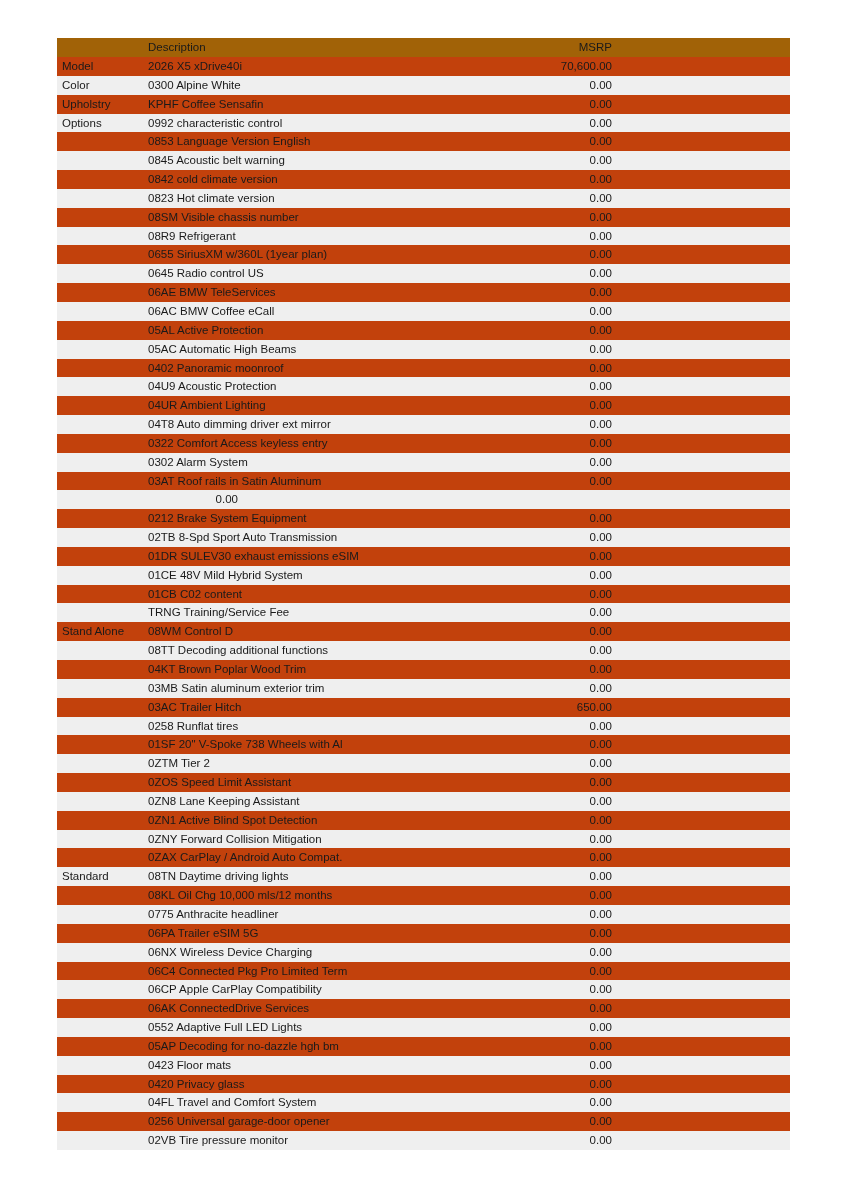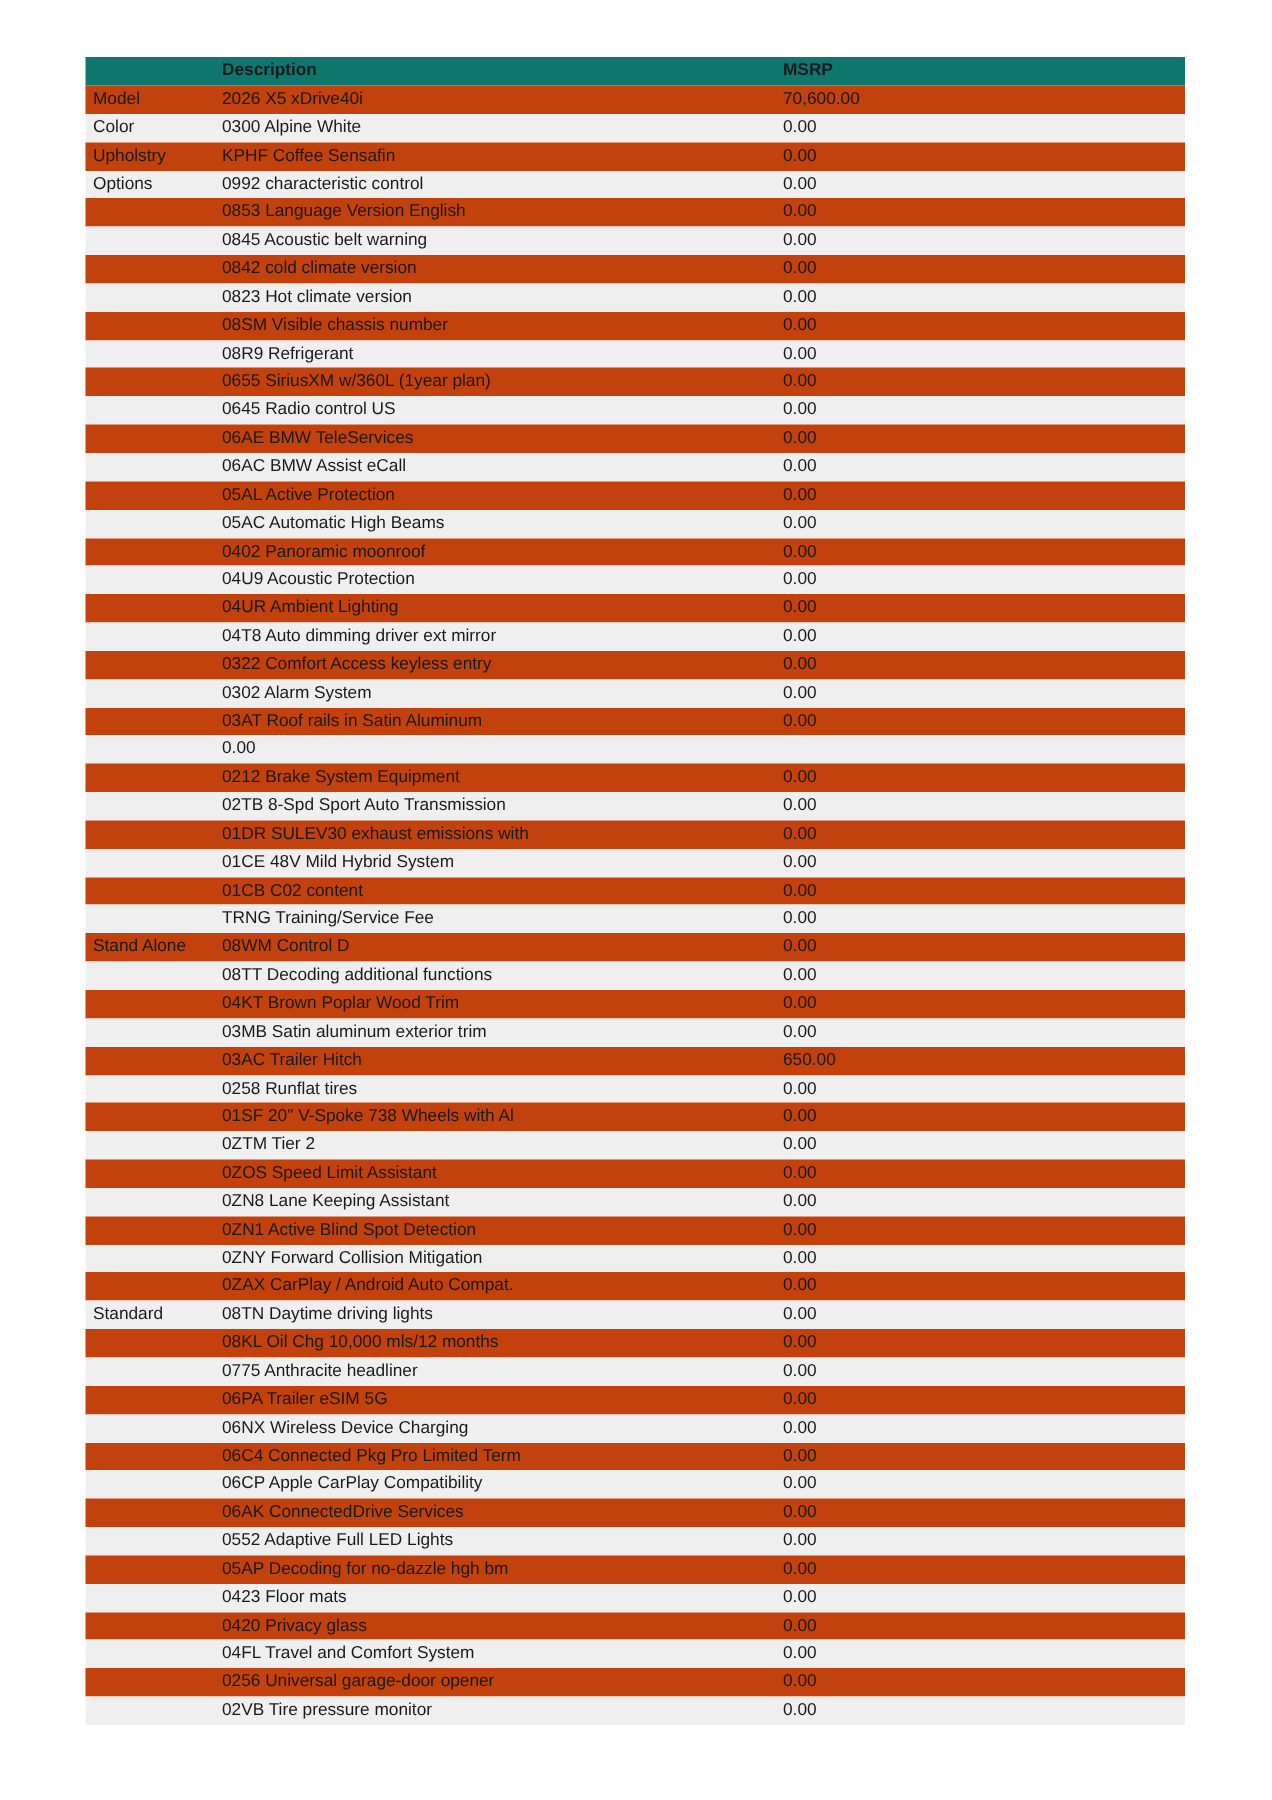--- a/index.html
+++ b/index.html
@@ -24,42 +24,43 @@
     font-size: 11.5px;
     line-height: 18.85px;
   }
   .t-row {
     display: flex;
     height: 18.85px;
     align-items: center;
     background: #c2410c;
   }
   .t-head {
-    font-weight: bold;
-    background: #0f766e;
+    font-weight: normal;
+    background: #a16207;
     height: 19px;
   }
   .rows .t-row:nth-child(even) {
     background: #efefef;
   }
   .cell-category {
     width: 91px;
     padding-left: 5px;
     box-sizing: border-box;
     white-space: nowrap;
     overflow: hidden;
   }
   .cell-description {
     width: 374px;
     box-sizing: border-box;
     white-space: nowrap;
     overflow: hidden;
   }
   .cell-msrp {
     width: 90px;
+    text-align: right;
     box-sizing: border-box;
     white-space: nowrap;
   }
   .cell-filler {
     flex: 1;
   }
 </style>
 </head>
 <body>
 
@@ -160,21 +161,21 @@
 
   <div class="t-row">
     <div class="cell-category"></div>
     <div class="cell-description">06AE BMW TeleServices</div>
     <div class="cell-msrp">0.00</div>
     <div class="cell-filler"></div>
   </div>
 
   <div class="t-row">
     <div class="cell-category"></div>
-    <div class="cell-description">06AC BMW Assist eCall</div>
+    <div class="cell-description">06AC BMW Coffee eCall</div>
     <div class="cell-msrp">0.00</div>
     <div class="cell-filler"></div>
   </div>
 
   <div class="t-row">
     <div class="cell-category"></div>
     <div class="cell-description">05AL Active Protection</div>
     <div class="cell-msrp">0.00</div>
     <div class="cell-filler"></div>
   </div>
@@ -250,21 +251,21 @@
 
   <div class="t-row">
     <div class="cell-category"></div>
     <div class="cell-description">02TB 8-Spd Sport Auto Transmission</div>
     <div class="cell-msrp">0.00</div>
     <div class="cell-filler"></div>
   </div>
 
   <div class="t-row">
     <div class="cell-category"></div>
-    <div class="cell-description">01DR SULEV30 exhaust emissions with</div>
+    <div class="cell-description">01DR SULEV30 exhaust emissions eSIM</div>
     <div class="cell-msrp">0.00</div>
     <div class="cell-filler"></div>
   </div>
 
   <div class="t-row">
     <div class="cell-category"></div>
     <div class="cell-description">01CE 48V Mild Hybrid System</div>
     <div class="cell-msrp">0.00</div>
     <div class="cell-filler"></div>
   </div>

